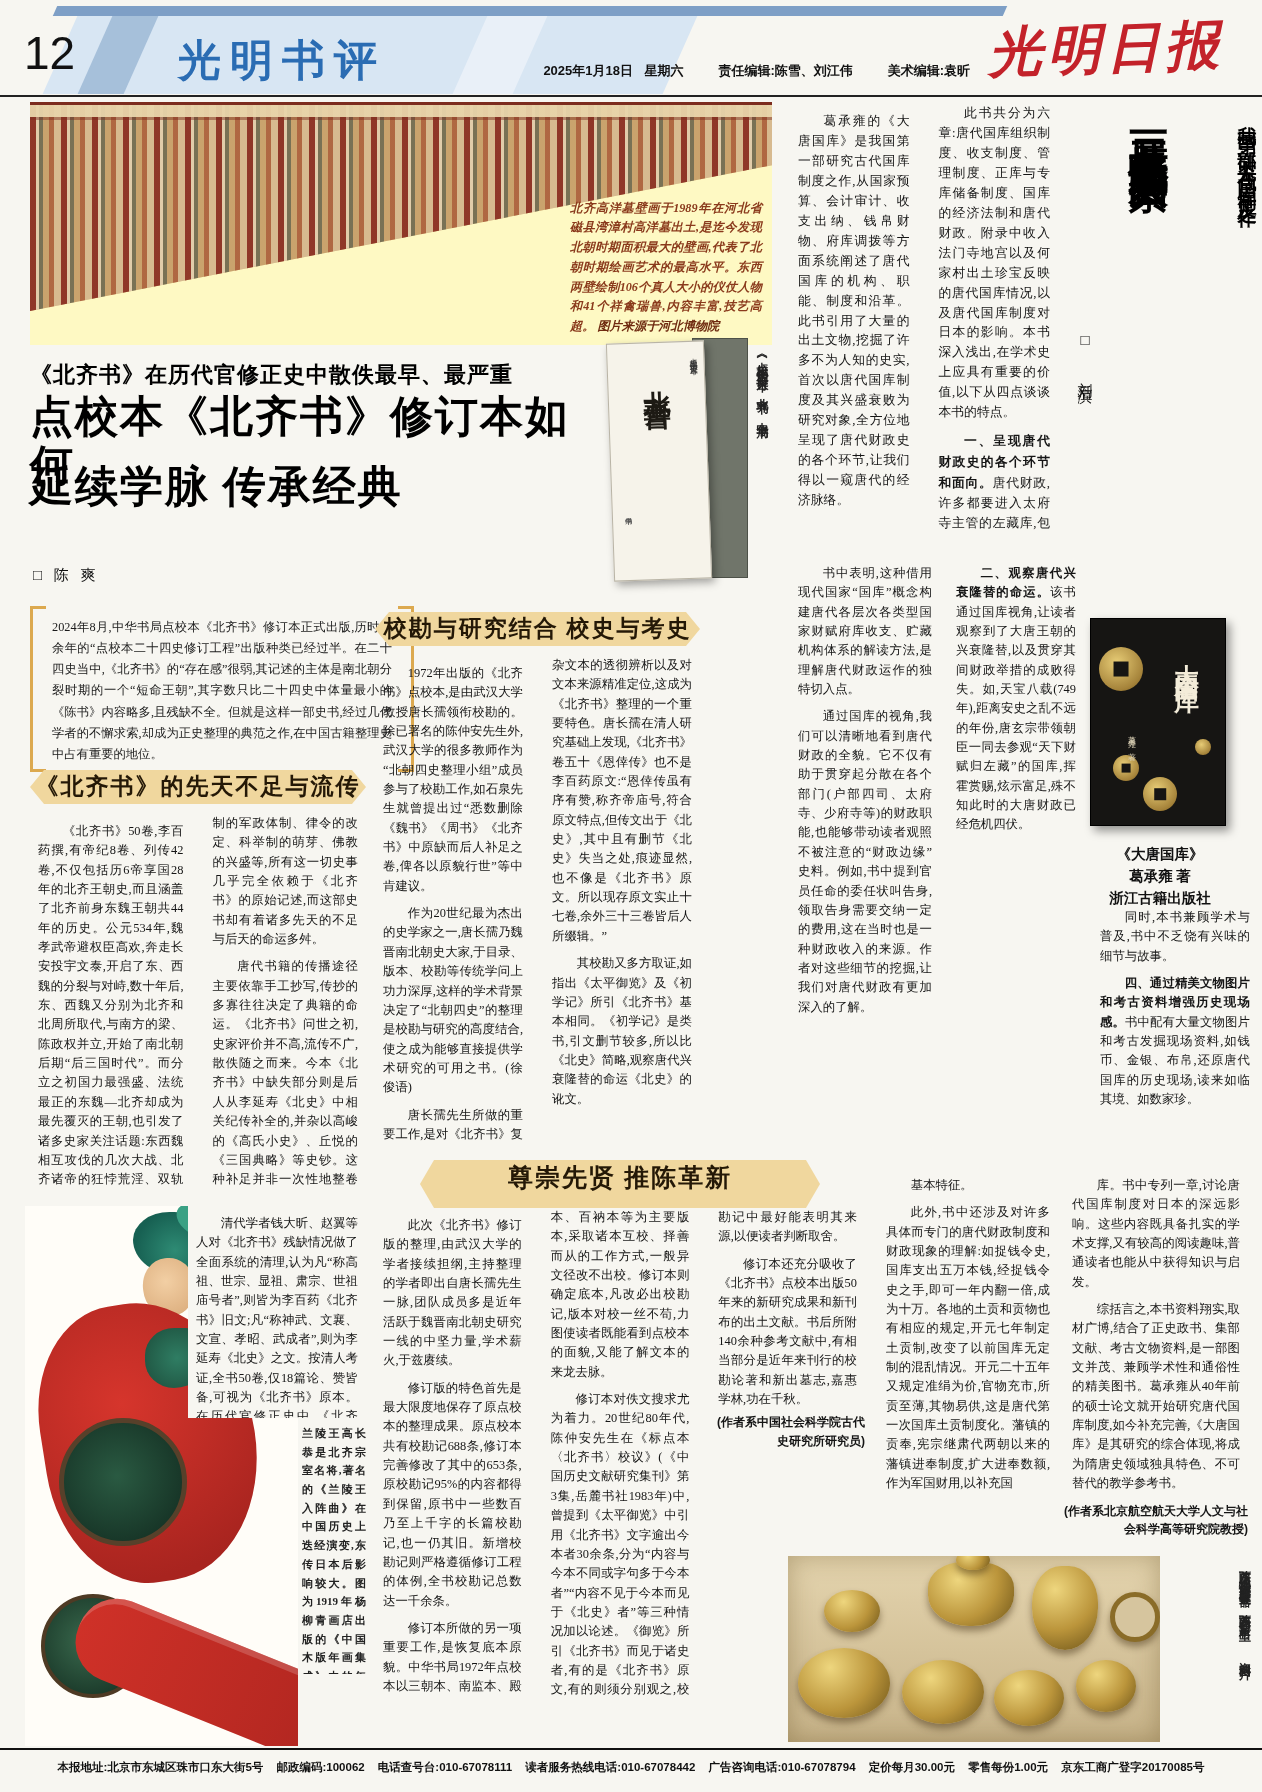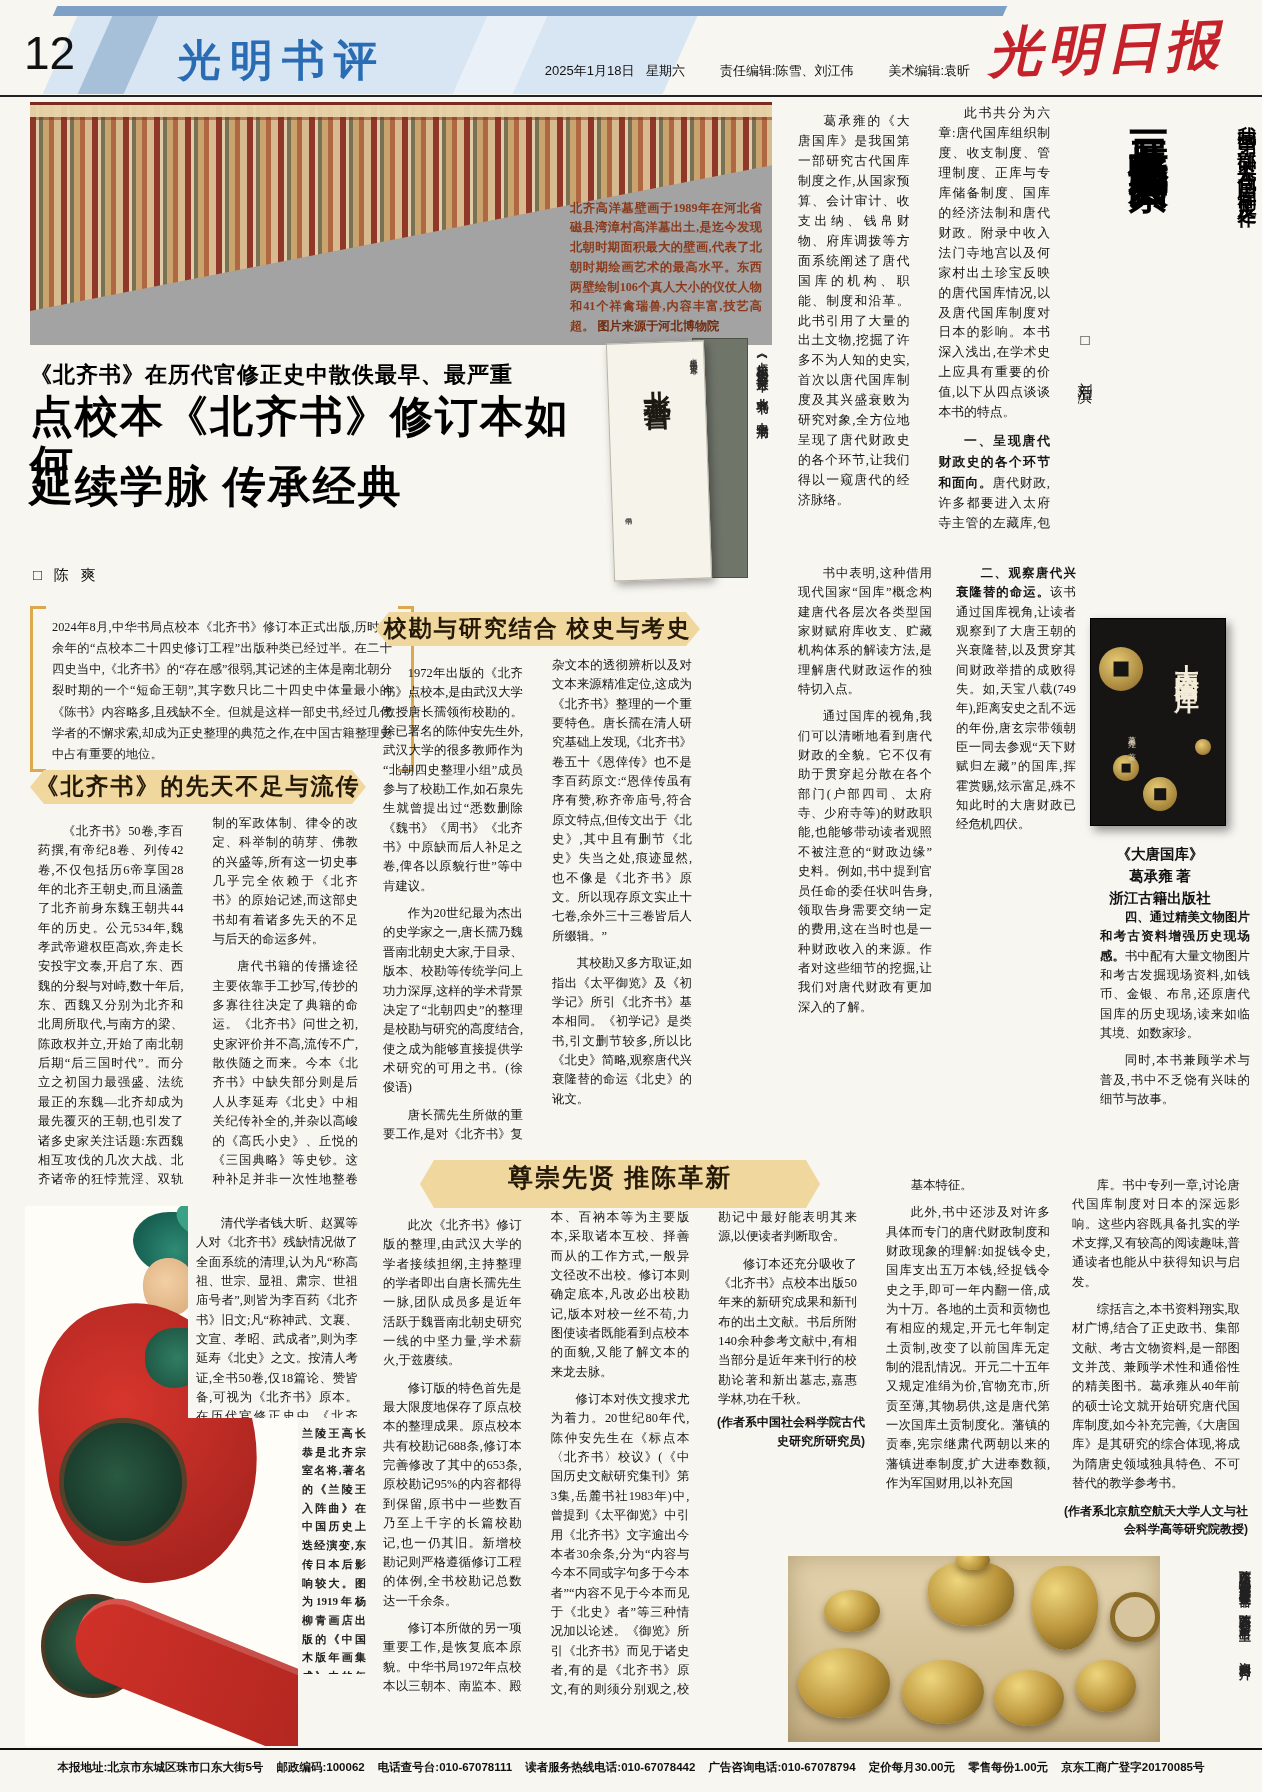--- a/index.html
+++ b/index.html
@@ -2,21 +2,21 @@
 <html lang="zh"><head>
 <meta charset="utf-8">
 <style>
   html,body{margin:0;padding:0;}
   body{width:1262px;height:1792px;background:#f7f6f1;font-family:"Liberation Serif","DejaVu Serif",serif;position:relative;overflow:hidden;}
   .abs{position:absolute;}
   
   .skew{transform:skewX(-24deg);}
   .pageno{font-family:"Liberation Sans","DejaVu Sans",sans-serif;font-size:46px;color:#111;font-weight:400;}
   .secname{font-family:"Liberation Sans","DejaVu Sans",sans-serif;font-size:43px;font-weight:900;color:#2a6cb3;letter-spacing:9px;}
-  .dateline{font-family:"Liberation Sans","DejaVu Sans",sans-serif;font-size:13px;font-weight:400;color:#111;text-align:right;word-spacing:8px;}
+  .dateline{font-family:"Liberation Sans","DejaVu Sans",sans-serif;font-size:13px;font-weight:700;color:#111;text-align:right;word-spacing:8px;}
   .masthead{font-size:54px;font-weight:900;font-style:italic;color:#c3222a;letter-spacing:5px;transform:rotate(-2deg);line-height:1;}
   .header-rule{height:2px;background:#222;}
   
   .col{font-size:12.4px;line-height:1.56;color:#151515;text-align:justify;overflow:hidden;}
   .cols2{column-count:2;column-gap:13px;column-fill:auto;}
   .cols3{column-count:3;column-gap:13px;column-fill:auto;}
   .para{margin:8px;text-indent:2em;}
   .para b{font-family:"Liberation Sans","DejaVu Sans",sans-serif;}
   .credit{margin:4px 0 0;text-indent:0;font-weight:700;text-align:right;font-family:"Liberation Sans","DejaVu Sans",sans-serif;font-size:12px;}
   .ribbon{background:#f0d79e;color:#241806;font-weight:900;text-align:center;letter-spacing:2px;
@@ -24,21 +24,21 @@
   .vert{writing-mode:vertical-rl;text-orientation:upright;}
   
   .kicker{font-size:22px;font-weight:700;color:#000;letter-spacing:1px;}
   .headline{font-size:43px;font-weight:900;color:#000;letter-spacing:2px;line-height:1.15;}
   .byline{font-size:15px;color:#111;letter-spacing:4px;}
   .intro-box{padding:11px 22px;font-size:12.3px;line-height:1.72;text-align:justify;color:#1a1a1a;overflow:hidden;}
   .intro-box:before,.intro-box:after{content:"";position:absolute;top:0;bottom:0;width:13px;border:3px solid #dca94f;}
   .intro-box:before{left:0;border-right:none;}
   .intro-box:after{right:0;border-left:none;}
   
-  .mural{background:#a3a3a3;overflow:hidden;}
+  .mural{background:#fef9c3;overflow:hidden;font-style:italic;}
   .mural-art{position:absolute;inset:0;clip-path:polygon(0 0,100% 0,100% 26%,0 86%);background-color:#c59a62;border-top:3px solid #7c2c1e;
     background-image:
       linear-gradient(180deg, rgba(232,212,170,.95) 0 12px, rgba(124,44,30,.45) 12px 15px, rgba(0,0,0,0) 15px),
       repeating-linear-gradient(90deg,
         rgba(134,38,30,.85) 0 6px,
         rgba(236,224,198,.72) 6px 9px,
         rgba(70,86,76,.6) 9px 13px,
         rgba(216,190,142,.25) 13px 19px,
         rgba(158,62,40,.55) 19px 24px,
         rgba(242,234,212,.4) 24px 31px);}
@@ -195,22 +195,22 @@
   <div class="abs vert tang-title" style="right:22px;top:24px;height:150px;">大唐国库</div>
   <div class="abs vert tang-author" style="left:34px;top:110px;height:60px;">葛承雍 著</div>
 </div>
 <div class="abs tang-cap" style="left:1060px;top:830px;width:200px;margin-top:14px;">
   <div>《大唐国库》</div>
   <div>葛承雍 著</div>
   <div>浙江古籍出版社</div>
 </div>
 
 <div class="abs col" style="left:1092px;top:900px;width:166px;height:262px;">
+    <p class="para">同时,本书兼顾学术与普及,书中不乏饶有兴味的细节与故事。</p>
     <p class="para"><b>四、通过精美文物图片和考古资料增强历史现场感。</b>书中配有大量文物图片和考古发掘现场资料,如钱币、金银、布帛,还原唐代国库的历史现场,读来如临其境、如数家珍。</p>
-    <p class="para">同时,本书兼顾学术与普及,书中不乏饶有兴味的细节与故事。</p>
   </div>
 <div class="abs col" style="left:878px;top:1168px;width:180px;height:380px;">
     <p class="para">基本特征。</p>
     <p class="para">此外,书中还涉及对许多具体而专门的唐代财政制度和财政现象的理解:如捉钱令史,国库支出五万本钱,经捉钱令史之手,即可一年内翻一倍,成为十万。各地的土贡和贡物也有相应的规定,开元七年制定土贡制,改变了以前国库无定制的混乱情况。开元二十五年又规定准绢为价,官物充市,所贡至薄,其物易供,这是唐代第一次国库土贡制度化。藩镇的贡奉,宪宗继肃代两朝以来的藩镇进奉制度,扩大进奉数额,作为军国财用,以补充国</p>
   </div>
 <div class="abs col" style="left:1064px;top:1168px;width:184px;height:380px;">
   <div>
       <p class="para">库。书中专列一章,讨论唐代国库制度对日本的深远影响。这些内容既具备扎实的学术支撑,又有较高的阅读趣味,普通读者也能从中获得知识与启发。</p>
       <p class="para">综括言之,本书资料翔实,取材广博,结合了正史政书、集部文献、考古文物资料,是一部图文并茂、兼顾学术性和通俗性的精美图书。葛承雍从40年前的硕士论文就开始研究唐代国库制度,如今补充完善,《大唐国库》是其研究的综合体现,将成为隋唐史领域独具特色、不可替代的教学参考书。</p>
     </div>

